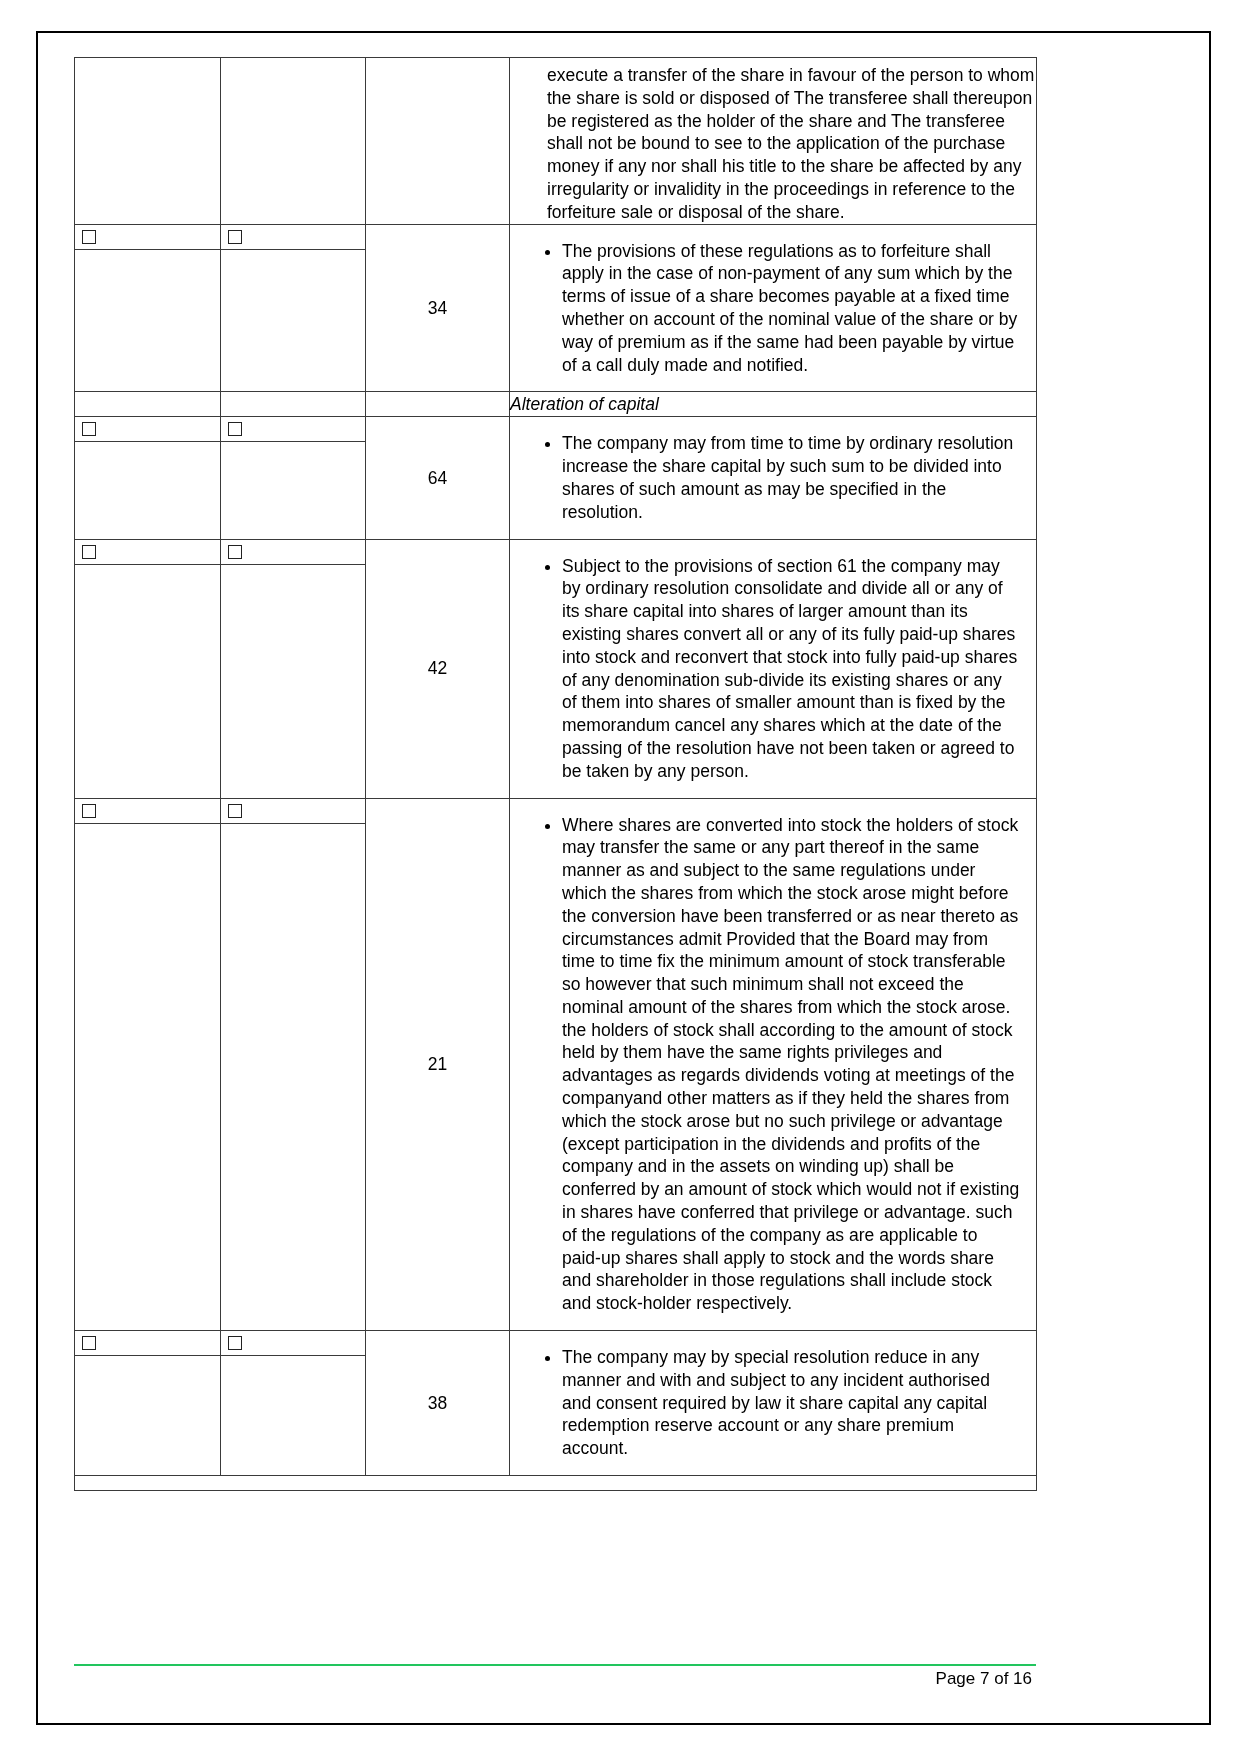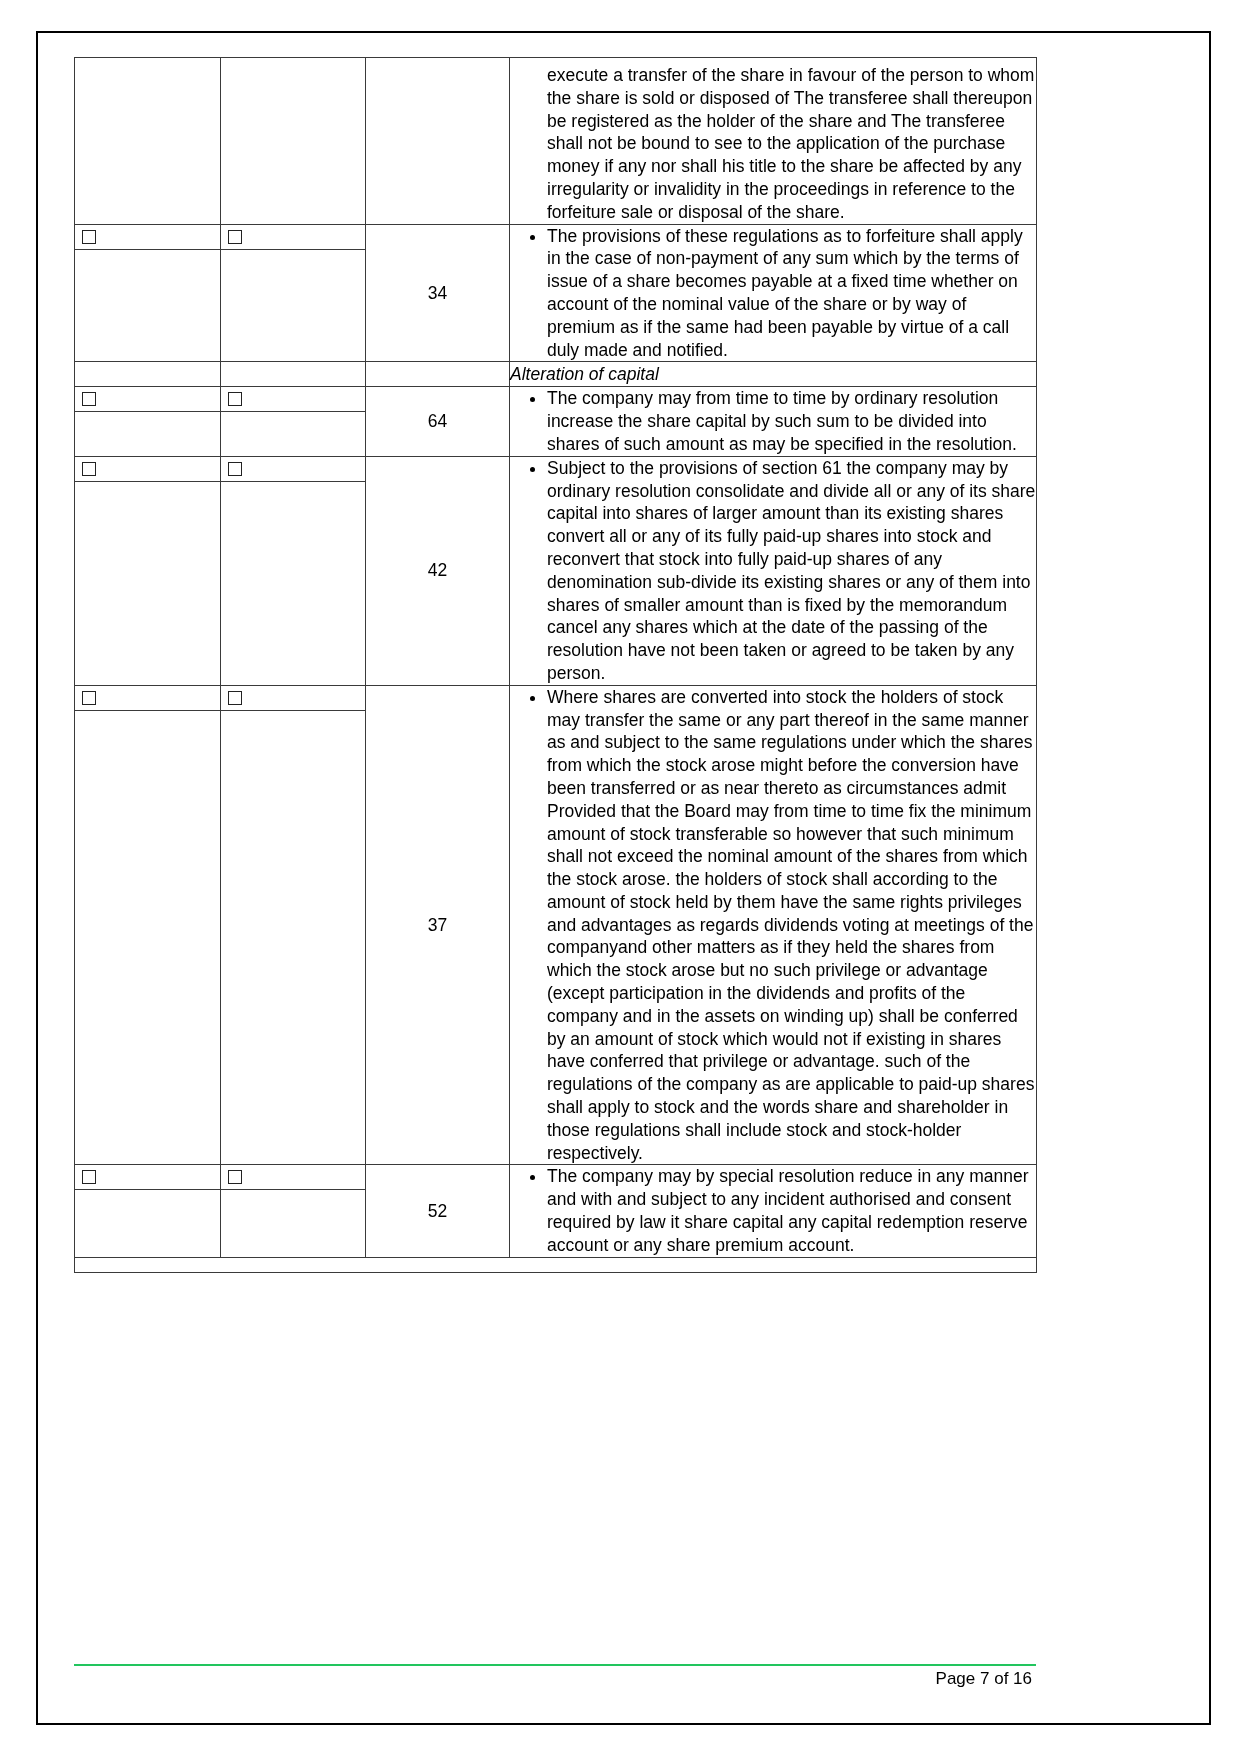--- a/index.html
+++ b/index.html
@@ -78,21 +78,21 @@
   }
   .text-cell {
     font-size: 17.5px;
     line-height: 22.8px;
     padding: 7px 8px 10px 8px;
   }
   .text-cell.cont {
     padding-top: 6px;
   }
   ul.bullets {
-    margin: 0;
+    margin: 15px;
     padding: 0 0 0 37px;
     list-style: disc;
   }
   ul.bullets li {
     margin: 0;
     padding: 0;
   }
   .plain-para {
     margin: 0;
     padding: 0 0 0 37px;
@@ -220,40 +220,40 @@
           <td>
             <div class="cb-band">
               <span class="checkbox"></span>
             </div>
           </td>
           <td>
             <div class="cb-band">
               <span class="checkbox"></span>
             </div>
           </td>
-          <td class="num-cell mid">37</td>
+          <td class="num-cell mid">21</td>
           <td class="text-cell">
             <ul class="bullets">
               <li>Where shares are converted into stock the holders of stock may transfer the same or any part thereof in the same manner as and subject to the same regulations under which the shares from which the stock arose might before the conversion have been transferred or as near thereto as circumstances admit Provided that the Board may from time to time fix the minimum amount of stock transferable so however that such minimum shall not exceed the nominal amount of the shares from which the stock arose. the holders of stock shall according to the amount of stock held by them have the same rights privileges and advantages as regards dividends voting at meetings of the companyand other matters as if they held the shares from which the stock arose but no such privilege or advantage (except participation in the dividends and profits of the company and in the assets on winding up) shall be conferred by an amount of stock which would not if existing in shares have conferred that privilege or advantage. such of the regulations of the company as are applicable to paid-up shares shall apply to stock and the words share and shareholder in those regulations shall include stock and stock-holder respectively.</li>
             </ul>
           </td>
         </tr>
 
         <tr>
           <td>
             <div class="cb-band">
               <span class="checkbox"></span>
             </div>
           </td>
           <td>
             <div class="cb-band">
               <span class="checkbox"></span>
             </div>
           </td>
-          <td class="num-cell mid">52</td>
+          <td class="num-cell mid">38</td>
           <td class="text-cell">
             <ul class="bullets">
               <li>The company may by special resolution reduce in any manner and with and subject to any incident authorised and consent required by law it share capital any capital redemption reserve account or any share premium account.</li>
             </ul>
           </td>
         </tr>
 
 
         <tr class="spacer-row">
           <td colspan="4"></td>

